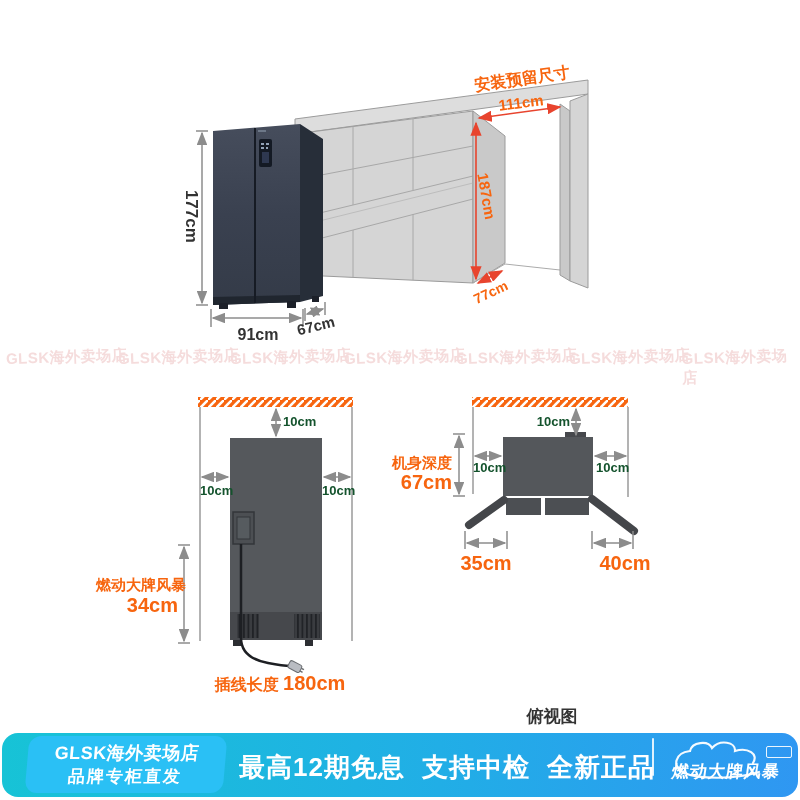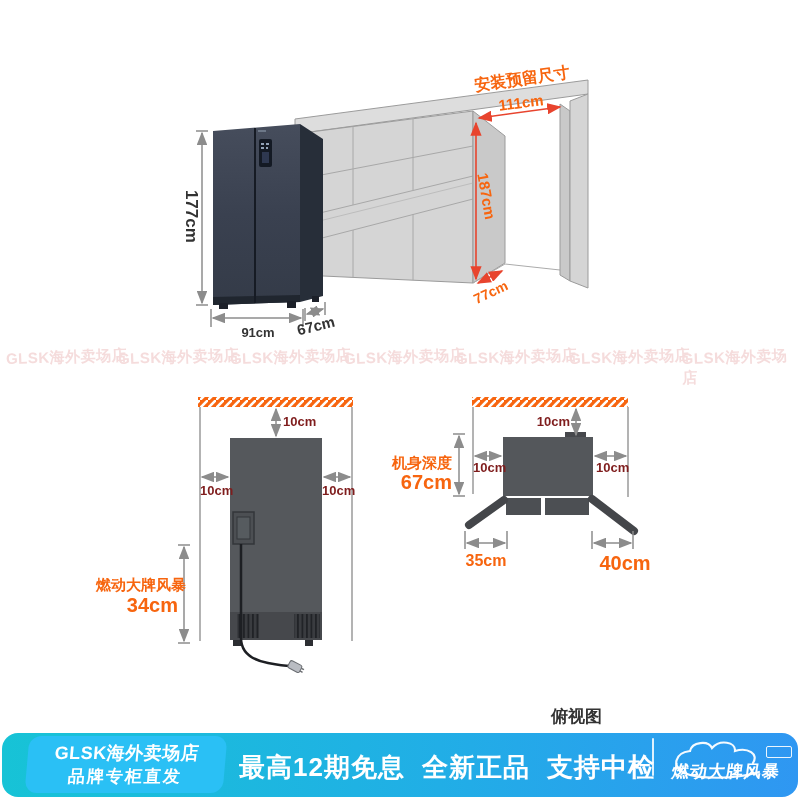--- a/index.html
+++ b/index.html
@@ -6,21 +6,21 @@
   body{
     width:800px;height:800px;position:relative;background:#ffffff;
     font-family:"Liberation Sans","DejaVu Sans",sans-serif;
     overflow:hidden;
   }
   .stage{position:absolute;inset:0;}
   svg.diagram{position:absolute;left:0;top:0;}
   .lbl{position:absolute;white-space:nowrap;line-height:1.1;}
   .orange{color:#f7650f;}
   .dark{color:#333333;}
-  .gray{color:#7f1d1d;}
+  .gray{color:#14532d;}
   .b{font-weight:700;}
   .sb{font-weight:600;}
   .center{text-align:center;}
   .right{text-align:right;}
   
   .wm{
     position:absolute;top:348px;color:#f5dcdc;font-size:15px;font-weight:600;
     letter-spacing:.5px;transform:rotate(-2deg);
   }
   .wm:nth-child(1){left:6px;}
@@ -201,58 +201,62 @@
         <line x1="594" y1="543" x2="631" y2="543" marker-start="url(#agr)" marker-end="url(#agr)"></line>
       </g>
     </g>
   </svg>
 
   <div class="lbl orange b center" style="left:462px;top:70px;width:120px;font-size:16px;transform:rotate(-8deg);">安装预留尺寸</div>
   <div class="lbl orange b center" style="left:494px;top:95px;width:54px;font-size:15px;transform:rotate(-7deg);">111cm</div>
   <div class="lbl orange b center" style="left:462px;top:188px;width:48px;font-size:15px;transform:rotate(80deg);">187cm</div>
   <div class="lbl orange b center" style="left:468px;top:285px;width:46px;font-size:14px;transform:rotate(-25deg);">77cm</div>
   <div class="lbl dark b center" style="left:164px;top:207px;width:54px;font-size:17px;transform:rotate(90deg);">177cm</div>
-  <div class="lbl dark b center" style="left:231px;top:326px;width:54px;font-size:13px;text-align:center;">91cm</div>
+  <div class="lbl dark b center" style="left:231px;top:326px;width:54px;font-size:16px;text-align:center;">91cm</div>
   <div class="lbl dark b center" style="left:292px;top:318px;width:48px;font-size:15px;transform:rotate(-14deg);">67cm</div>
 
   <div class="lbl gray sb" style="left:283px;top:415px;font-size:13px;">10cm</div>
   <div class="lbl gray sb center" style="left:200px;top:484px;width:30px;font-size:13px;">10cm</div>
   <div class="lbl gray sb center" style="left:322px;top:484px;width:30px;font-size:13px;">10cm</div>
   <div class="lbl orange right" style="left:96px;top:577px;width:82px;font-size:15px;font-weight:600;">燃动大牌风暴</div>
   <div class="lbl orange b right" style="left:96px;top:594px;width:82px;font-size:20px;">34cm</div>
+  <div class="lbl center" style="left:205px;top:672px;width:150px;">
+    <span class="orange" style="font-size:16px;font-weight:600;">插线长度</span>
+    <span class="orange b" style="font-size:20px;">180cm</span>
+  </div>
   <div class="lbl dark b center" style="left:226px;top:752px;width:100px;font-size:17px;">背面图</div>
 
   <div class="lbl gray sb right" style="left:528px;top:415px;width:42px;font-size:13px;">10cm</div>
   <div class="lbl gray sb center" style="left:473px;top:461px;width:32px;font-size:13px;">10cm</div>
   <div class="lbl gray sb center" style="left:596px;top:461px;width:32px;font-size:13px;">10cm</div>
   <div class="lbl orange right" style="left:384px;top:455px;width:68px;font-size:15px;font-weight:600;">机身深度</div>
   <div class="lbl orange b right" style="left:384px;top:471px;width:68px;font-size:20px;">67cm</div>
-  <div class="lbl orange b center" style="left:460px;top:552px;width:52px;font-size:16px;">35cm</div>
+  <div class="lbl orange b center" style="left:460px;top:552px;width:52px;font-size:20px;">35cm</div>
   <div class="lbl orange b center" style="left:599px;top:552px;width:52px;font-size:20px;">40cm</div>
-  <div class="lbl dark b center" style="left:502px;top:708px;width:100px;font-size:17px;text-align:right;">俯视图</div>
+  <div class="lbl dark b center" style="left:502px;top:708px;width:100px;font-size:17px;">俯视图</div>
 
   <div>
     <span class="wm">GLSK海外卖场店</span>
     <span class="wm">GLSK海外卖场店</span>
     <span class="wm">GLSK海外卖场店</span>
     <span class="wm">GLSK海外卖场店</span>
     <span class="wm">GLSK海外卖场店</span>
     <span class="wm">GLSK海外卖场店</span>
     <span class="wm">GLSK海外卖场店</span>
   </div>
 
   <div class="footer">
     <div class="chip">
       <div class="l1">GLSK海外卖场店</div>
       <div class="l2">品牌专柜直发</div>
     </div>
     <div class="promos">
       <span>最高12期免息</span>
+      <span>支持中检</span>
       <span>全新正品</span>
-      <span>支持中检</span>
     </div>
     <div class="fdivider"></div>
     <div class="storm">
       <svg width="135" height="60" viewBox="0 0 135 60">
         <g fill="none" stroke="rgba(255,255,255,0.95)" stroke-width="2.2" stroke-linecap="round">
           <path d="M22,38 C10,32 12,18 28,16 C30,7 46,5 50,13 C58,4 74,7 73,16 C86,12 97,19 91,28"></path>
           <path d="M22,38 C36,44 72,45 97,37"></path>
         </g>
       </svg>
       <div class="storm-badge"></div>

